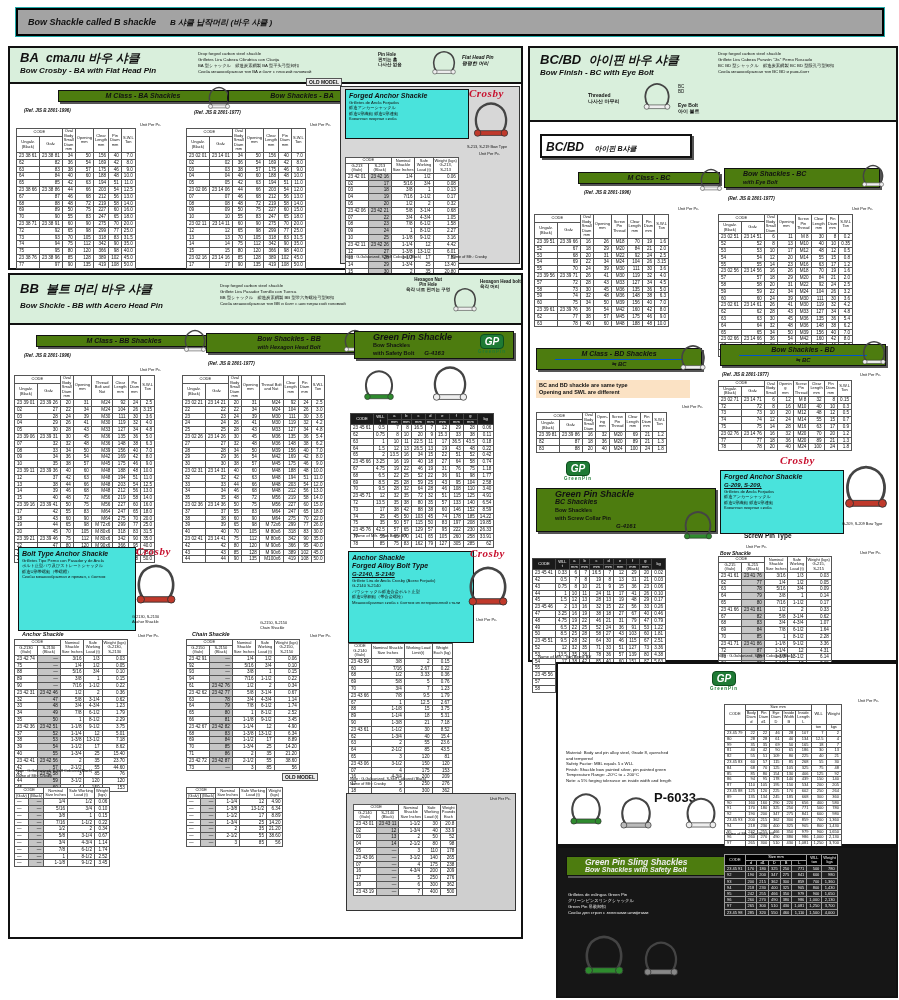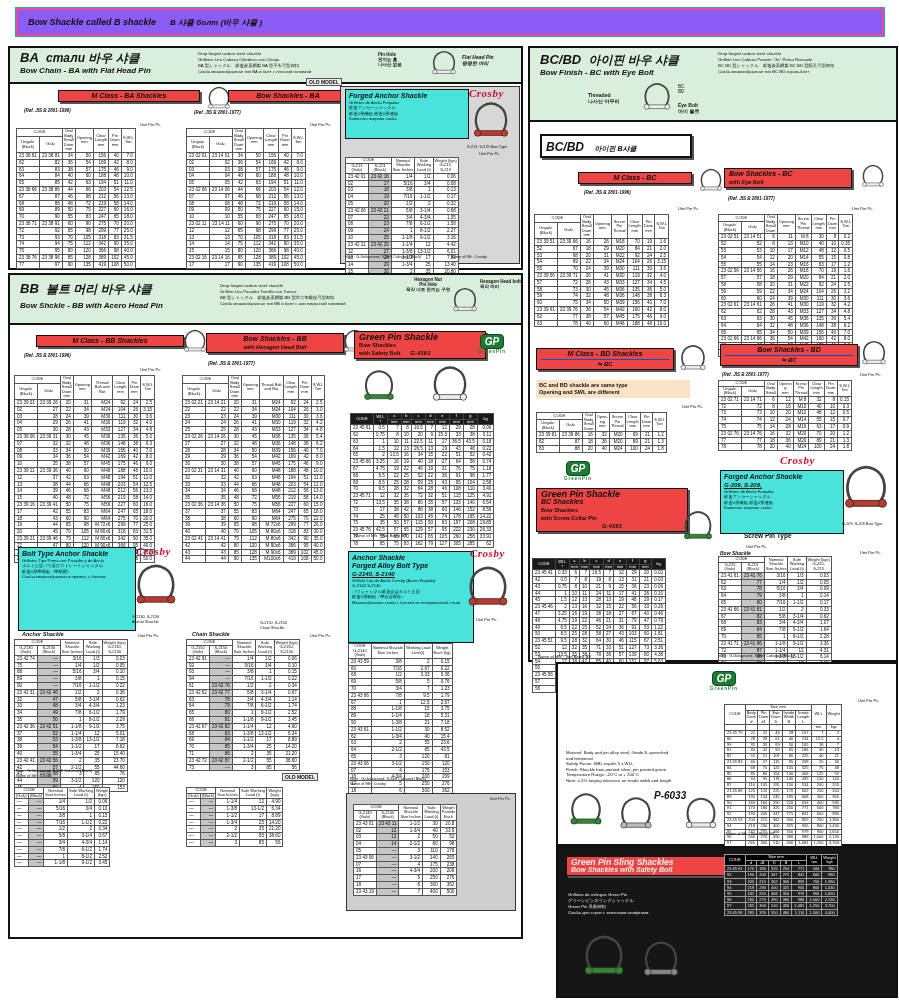--- a/index.html
+++ b/index.html
@@ -1,21 +1,21 @@
 <!DOCTYPE html>
 <html><head>
 <meta charset="utf-8">
 <style>
   html,body{margin:0;padding:0;background:#e8e8e8;font-family:"Liberation Sans",sans-serif;color:#111}
   #page{position:relative;width:899px;height:1000px;background:#fff;overflow:hidden}
   .abs{position:absolute}
   .sec{position:absolute;background:#fff;border:2px solid #111}
   .band{position:relative;background:#d9efdc;border-bottom:2px solid #111;width:100%}
   .content{position:relative;width:100%}
-  .tbox{position:absolute;background:#ef4444;border:1px solid #111;box-shadow:2px 2px 0 #555;font-weight:bold;font-style:italic;text-align:center;padding:1px 4px;font-size:7px;line-height:8px}
+  .tbox{position:absolute;background:#4d7c0f;border:1px solid #111;box-shadow:2px 2px 0 #555;font-weight:bold;font-style:italic;text-align:center;padding:1px 18px;font-size:7px;line-height:8px}
   .wbox{position:absolute;background:#fff;border:2px solid #111;box-shadow:2px 2px 0 #555;font-weight:bold;font-style:italic;padding:1px 4px}
   .ref{position:absolute;font-size:4.5px;font-style:italic;font-weight:bold;white-space:nowrap}
   .unit{position:absolute;font-size:4px;white-space:nowrap}
   .note{position:absolute;font-size:3.8px;line-height:4.6px;white-space:nowrap}
   .desc{position:absolute;font-size:4.3px;line-height:6px}
   .bigcode{font-size:13px;font-weight:bold;font-style:italic}
   .bigkr{font-size:12px;font-weight:bold;font-style:italic}
   .sub{font-size:8px;font-weight:bold;font-style:italic}
   .crosby{color:#c8102e;font-weight:bold;font-style:italic;font-size:11px;letter-spacing:.5px;font-family:"Liberation Serif",serif}
   .gplogo{display:inline-block;background:#1e7a34;color:#fff;font-weight:bold;font-style:italic;border-radius:4px;padding:0 4px;font-size:10px;line-height:13px;border:1px solid #0d4d1d}
@@ -40,29 +40,29 @@
   .oldmodel{position:absolute;font-size:5px;font-weight:bold;border:1px solid #555;background:#eee;padding:0 2px}
   .vb{font-size:4.2px}
   .blk{background:#161616;color:#eee}
   .blk .desc{color:#eee}
 </style>
 </head>
 <body>
 
 <div id="page">
 
-  <div class="abs" style="left:16px;top:8px;width:864px;height:24px;background:#8b5cf6;border:2px solid #ec4899;outline:1px solid #2aa;display:flex;align-items:center">
+  <div class="abs" style="left:16px;top:8px;width:864px;height:24px;background:#a3a3a3;border:2px solid #000000;outline:1px solid #2aa;display:flex;align-items:center">
     <span style="font-weight:bold;font-style:italic;font-size:9px;margin-left:10px">Bow Shackle  called B shackle</span>
-    <span style="font-weight:bold;font-style:italic;font-size:8px;margin-left:14px">B 샤클 болт (바우 샤클 )</span>
+    <span style="font-weight:bold;font-style:italic;font-size:8px;margin-left:14px">B 샤클 납작머리 (바우 샤클 )</span>
   </div>
 
   <div class="sec" style="left:8px;top:46px;width:511px;height:220px">
     <div class="band" style="height:34px">
       <span class="abs bigcode" style="left:10px;top:2px"><span>BA</span>&nbsp;&nbsp;<span class="bigkr">стали 바우 샤클</span></span>
-      <span class="abs sub" style="left:10px;top:18px">Bow Chain - BA   with Flat Head Pin</span>
+      <span class="abs sub" style="left:10px;top:18px">Bow Crosby - BA   with Flat Head Pin</span>
       <div class="desc" style="left:188px;top:3px;width:165px">
         <div>Drop forged carbon steel shackle</div>
           <div>Grilletes Lira Cabeza Cilindrica con Clavija</div>
           <div>BA 型シャックル　鍛造炭素鋼製 BA 型平头弓型卸扣</div>
           <div>Скоба мешкообразная тип BA и болт с плоской головкой</div>
       </div>
       <div class="abs" style="left:368px;top:4px;font-size:4.5px;white-space:pre-line;font-weight:bold">Pin Hole
 핀끼는 홈
 나사산 없음</div>
       <span class="shk abs" style="left:420px;top:2px;width:28px;height:30px"><svg viewBox="0 0 40 46" width="100%" height="100%" preserveAspectRatio="xMidYMid meet">
@@ -3323,21 +3323,21 @@
       <div>Finish:  Shackle bow painted silver, pin painted green</div>
         <div>Temperature Range:  -20°C to + 200°C</div>
         <div>Note:   a 5% forging tolerance on inside width and length</div>
     </div>
     <span class="shk abs" style="left:10px;top:128px;width:36px;height:40px"><svg viewBox="0 0 40 46" width="100%" height="100%" preserveAspectRatio="xMidYMid meet">
           <path d="M8 32 C2 24 3 10 12 5 C17 2 23 2 28 5 C37 10 38 24 32 32" fill="none" stroke="#444" stroke-width="2.4"></path>
           <rect x="4" y="31" width="32" height="5" rx="2" fill="#2e8b2e" stroke="#333" stroke-width="0.8"></rect>
           <circle cx="6" cy="33.5" r="3.4" fill="#2e8b2e" stroke="#333" stroke-width="0.8"></circle>
           <circle cx="34" cy="33.5" r="3.4" fill="#2e8b2e" stroke="#333" stroke-width="0.8"></circle>
         </svg></span>
-    <span class="abs" style="left:96px;top:126px;font-weight:bold;font-style:italic;font-size:10px">P-6033</span>
+    <span class="abs" style="left:96px;top:126px;font-weight:bold;font-size:13px">P-6033</span>
     <span class="shk abs" style="left:60px;top:132px;width:36px;height:40px"><svg viewBox="0 0 40 46" width="100%" height="100%" preserveAspectRatio="xMidYMid meet">
           <path d="M8 32 C2 24 3 10 12 5 C17 2 23 2 28 5 C37 10 38 24 32 32" fill="none" stroke="#444" stroke-width="2.4"></path>
           <rect x="4" y="31" width="32" height="5" rx="2" fill="#bbb" stroke="#333" stroke-width="0.8"></rect>
           <circle cx="6" cy="33.5" r="3.4" fill="#bbb" stroke="#333" stroke-width="0.8"></circle>
           <circle cx="34" cy="33.5" r="3.4" fill="#bbb" stroke="#333" stroke-width="0.8"></circle>
         </svg></span>
     <span class="shk abs" style="left:126px;top:132px;width:34px;height:40px"><svg viewBox="0 0 40 46" width="100%" height="100%" preserveAspectRatio="xMidYMid meet">
           <path d="M8 32 C2 24 3 10 12 5 C17 2 23 2 28 5 C37 10 38 24 32 32" fill="none" stroke="#444" stroke-width="2.4"></path>
           <rect x="4" y="31" width="32" height="5" rx="2" fill="#eee" stroke="#333" stroke-width="0.8"></rect>
           <circle cx="6" cy="33.5" r="3.4" fill="#eee" stroke="#333" stroke-width="0.8"></circle>

